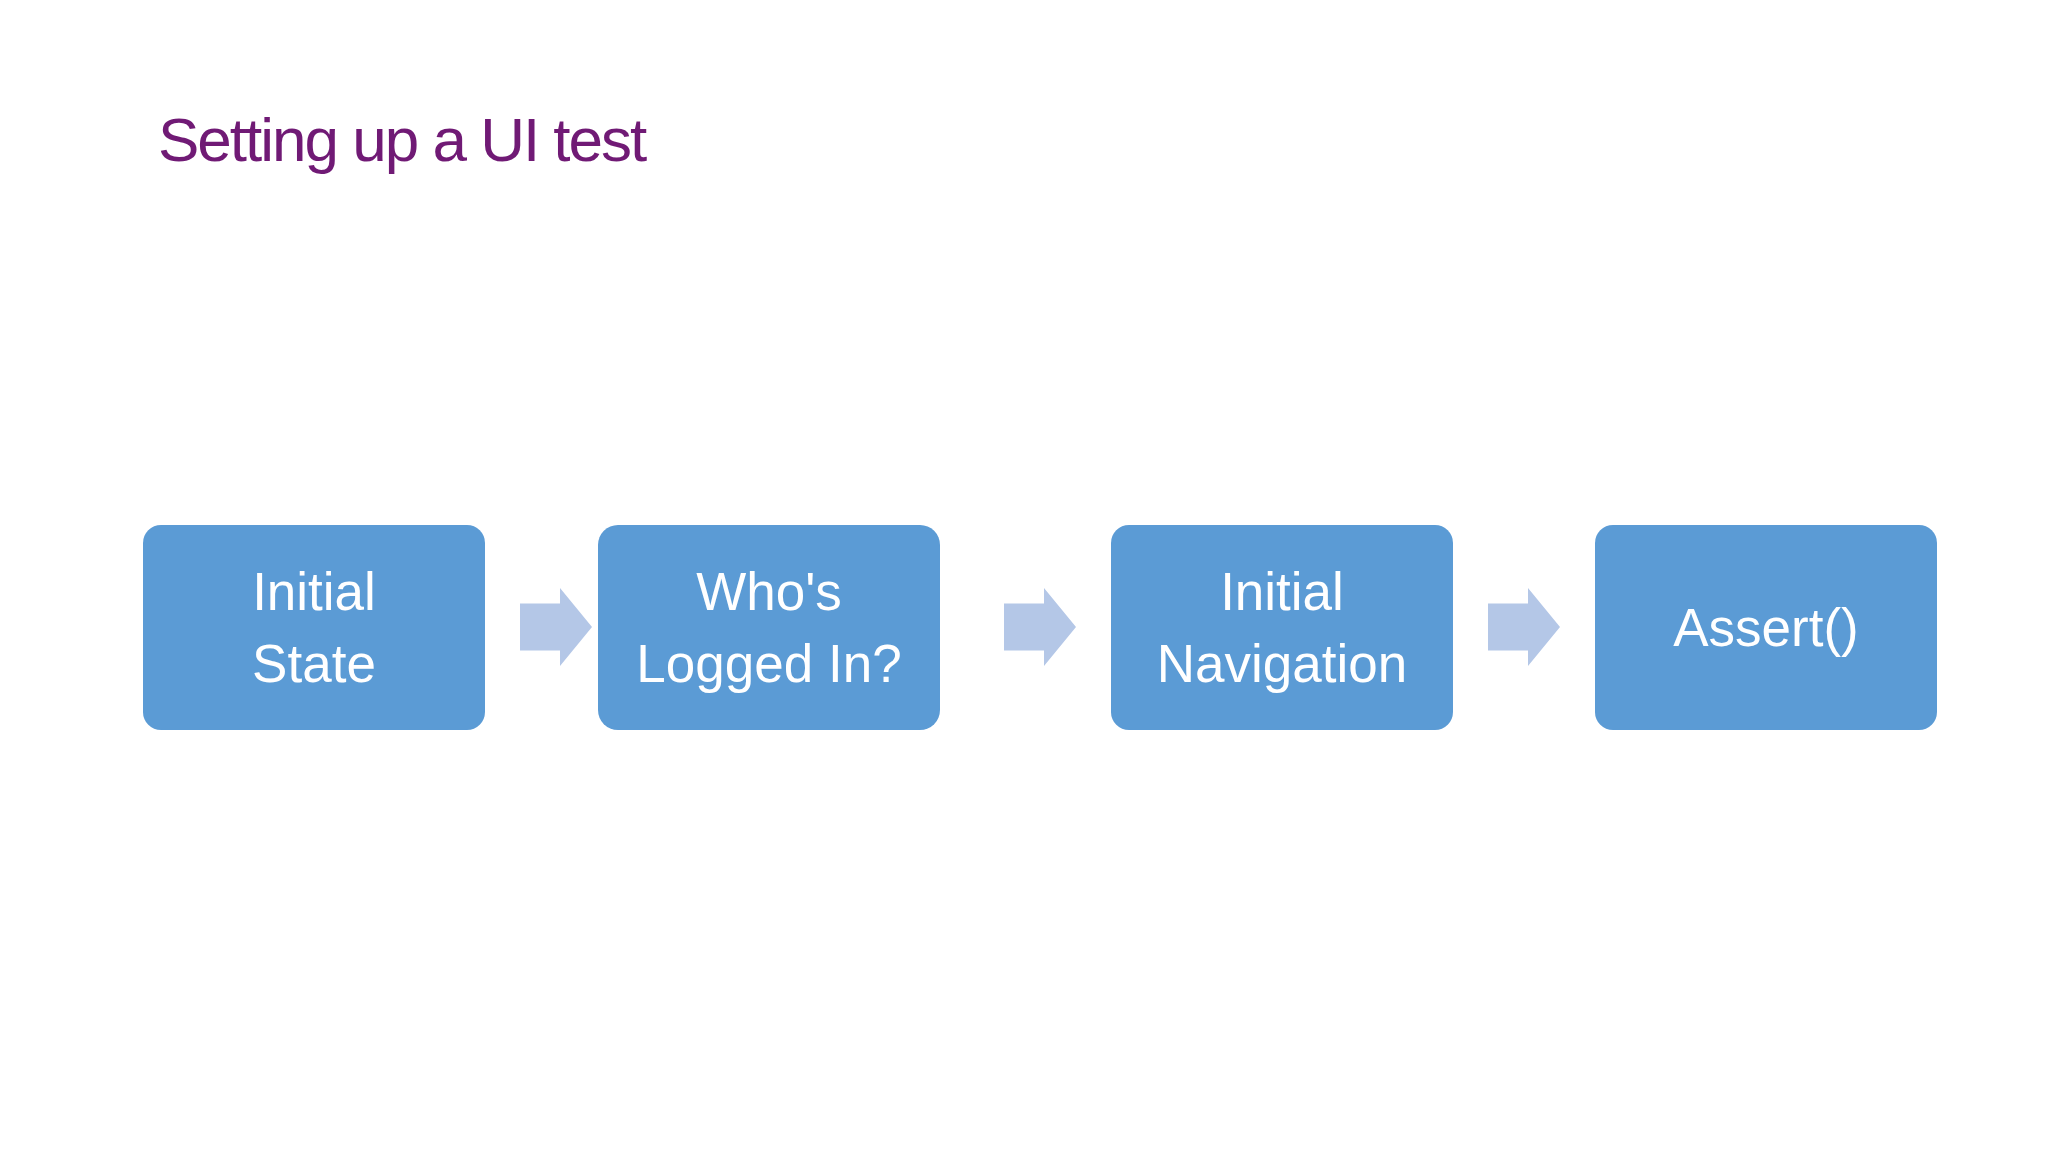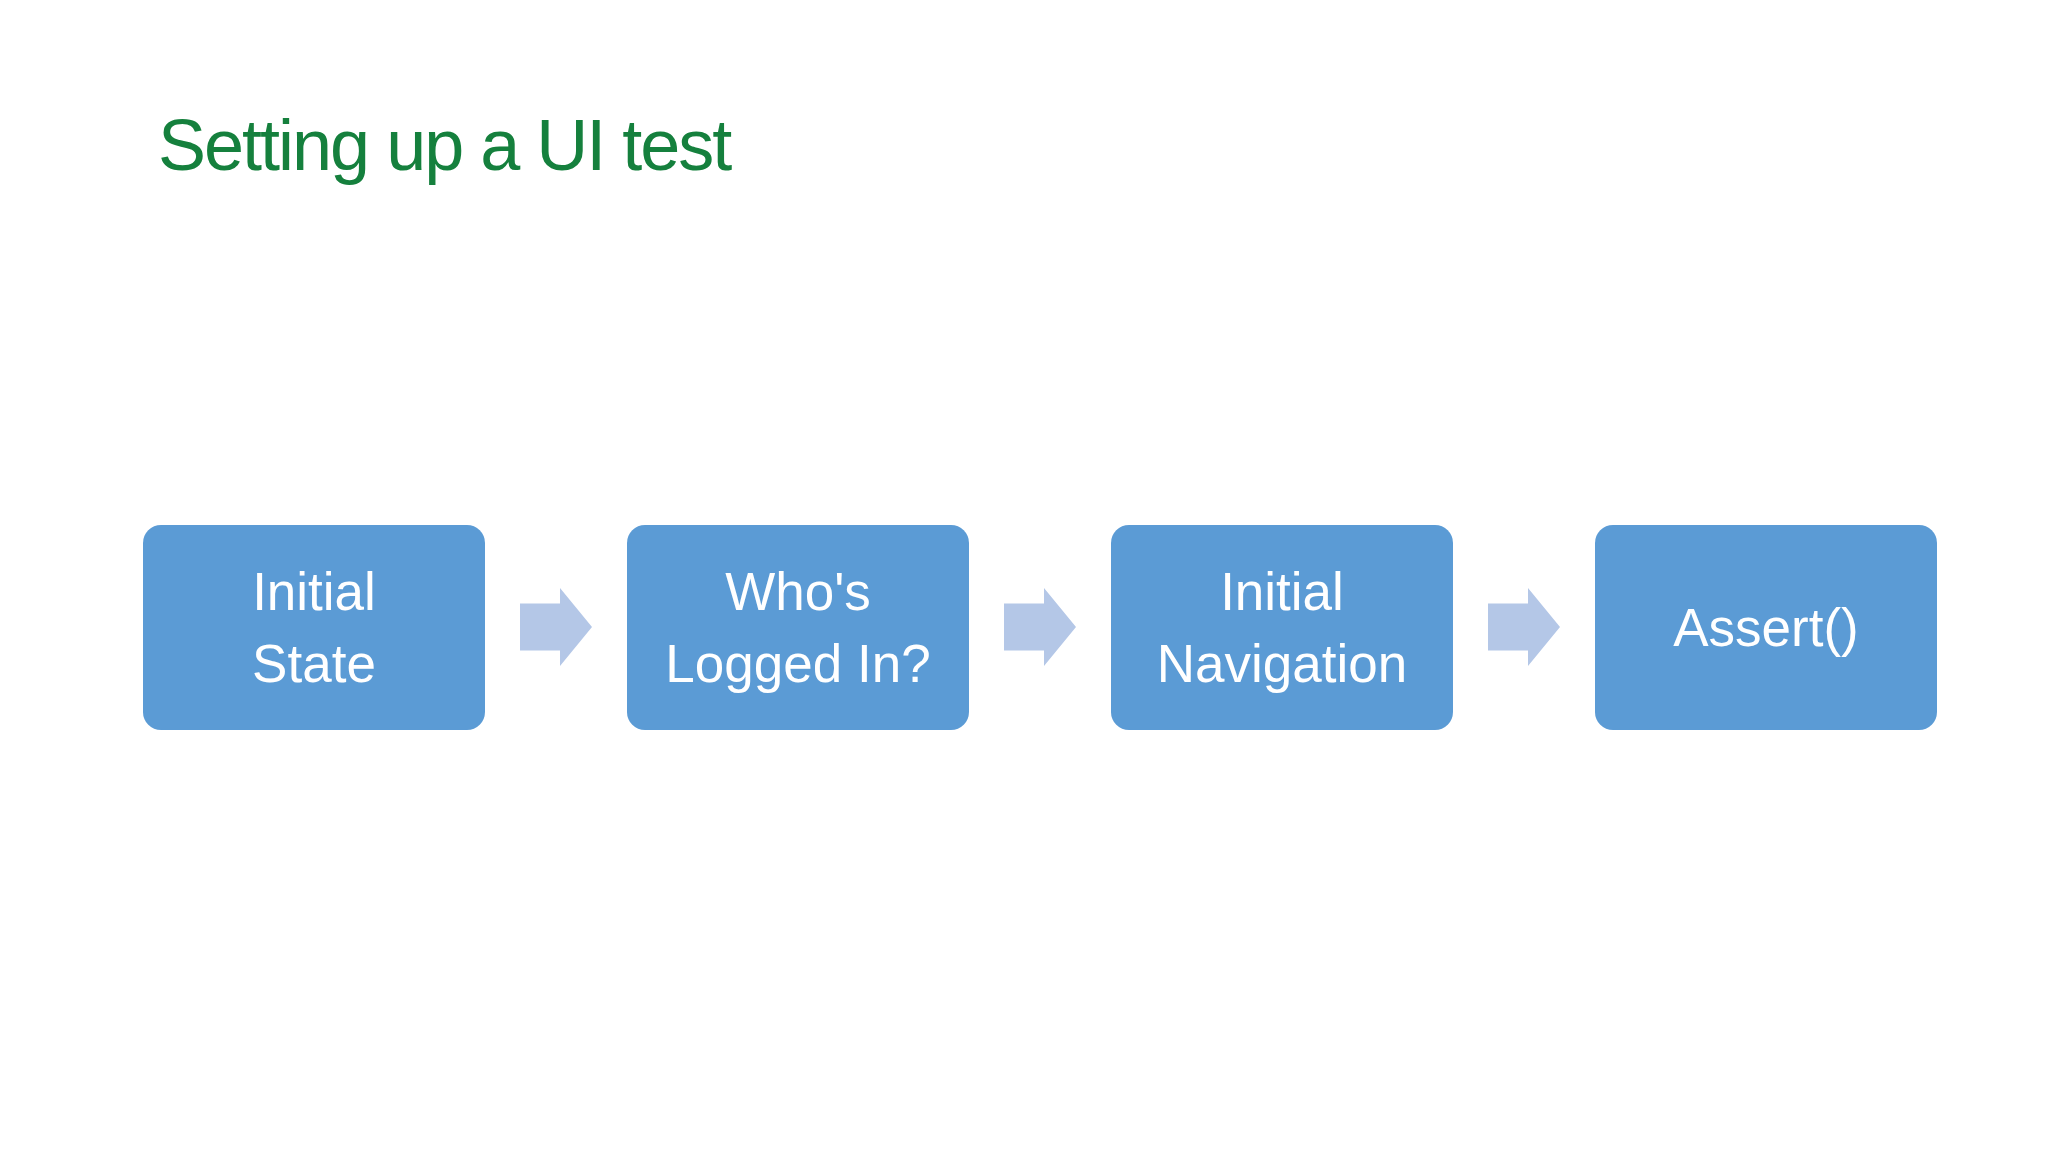--- a/index.html
+++ b/index.html
@@ -12,25 +12,25 @@
     position: relative;
     width: 2048px;
     height: 1152px;
     background: #ffffff;
     overflow: hidden;
   }
   .title {
     position: absolute;
     left: 158px;
     top: 104px;
-    font-size: 72px;
+    font-size: 62px;
     line-height: 1.15;
     letter-spacing: -2px;
     font-weight: 400;
-    color: #15803d;
+    color: #701a75;
     white-space: nowrap;
   }
   .flow {
     position: absolute;
     left: 0;
     top: 0;
     width: 1792px;
     height: 1152px;
   }
   .flow-box {
@@ -54,21 +54,21 @@
   .flow-arrow {
     position: absolute;
     top: 588px;
     width: 72px;
     height: 78px;
   }
   .flow-arrow polygon {
     fill: #B4C7E7;
   }
   .box-1 { left: 143px; }
-  .box-2 { left: 627px; }
+  .box-2 { left: 598px; border-radius: 20px; }
   .box-3 { left: 1111px; }
   .box-4 { left: 1595px; }
   .arrow-1 { left: 520px; }
   .arrow-2 { left: 1004px; }
   .arrow-3 { left: 1488px; }
 </style>
 </head>
 <body>
 
 <div class="slide">

